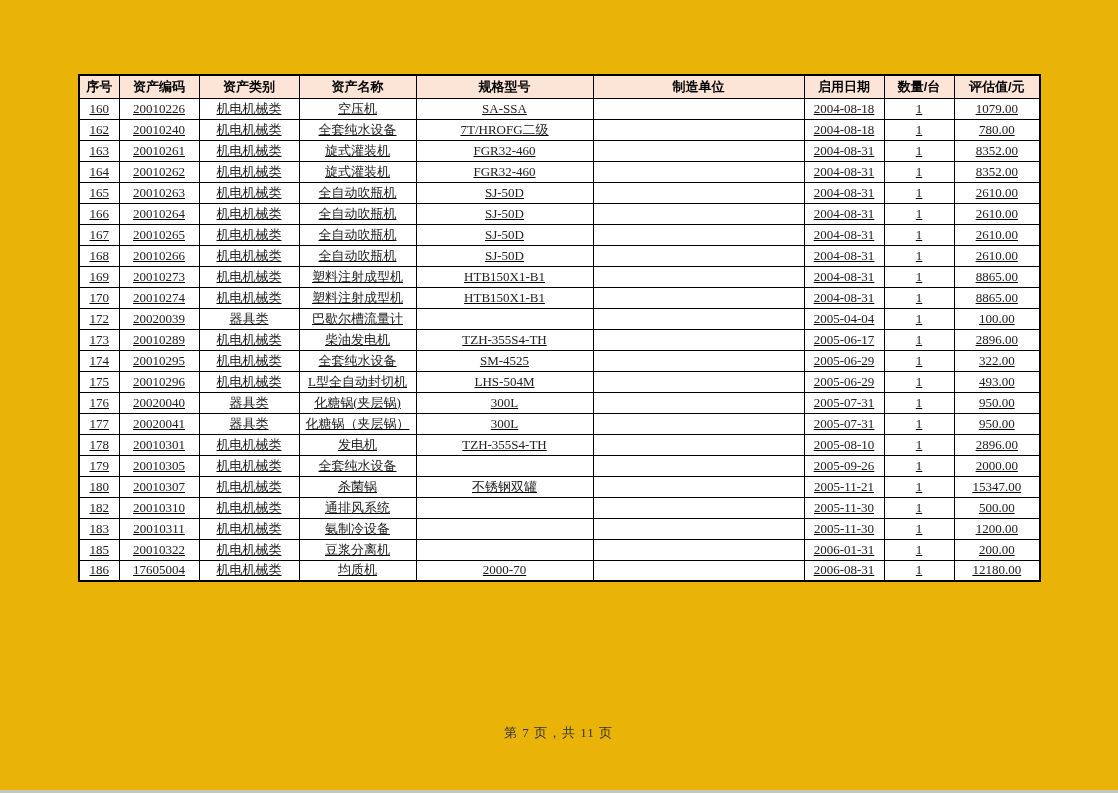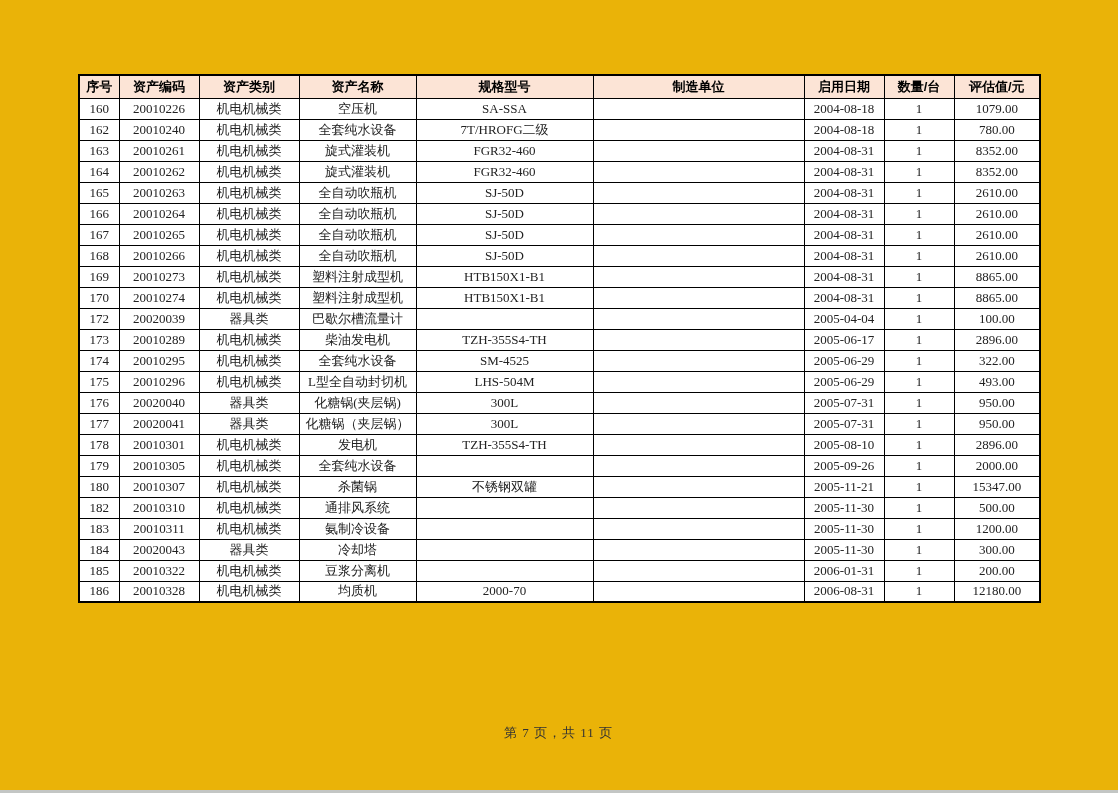--- a/index.html
+++ b/index.html
@@ -41,20 +41,21 @@
   }
   table.asset-table th {
     background: #fce4d6;
     font-family: "Liberation Sans", "DejaVu Sans", sans-serif;
     font-weight: bold;
     font-size: 13px;
     color: #000000;
   }
   table.asset-table tbody tr {
     height: 21px;
+    text-decoration: underline;
   }
   table.asset-table td {
     font-size: 13px;
     color: #222222;
     background: #ffffff;
   }
   .footer-text {
     position: absolute;
     left: 78px;
     top: 724px;
@@ -329,44 +330,33 @@
           <td>20010311</td>
           <td>机电机械类</td>
           <td>氨制冷设备</td>
           <td></td>
           <td></td>
           <td>2005-11-30</td>
           <td>1</td>
           <td>1200.00</td>
         </tr>
         <tr>
-          <td>184</td>
-          <td>20020043</td>
-          <td>器具类</td>
-          <td>冷却塔</td>
-          <td></td>
-          <td></td>
-          <td>2005-11-30</td>
-          <td>1</td>
-          <td>300.00</td>
-        </tr>
-        <tr>
           <td>185</td>
           <td>20010322</td>
           <td>机电机械类</td>
           <td>豆浆分离机</td>
           <td></td>
           <td></td>
           <td>2006-01-31</td>
           <td>1</td>
           <td>200.00</td>
         </tr>
         <tr>
           <td>186</td>
-          <td>20010328</td>
+          <td>17605004</td>
           <td>机电机械类</td>
           <td>均质机</td>
           <td>2000-70</td>
           <td></td>
           <td>2006-08-31</td>
           <td>1</td>
           <td>12180.00</td>
         </tr>
       </tbody>
   </table>

